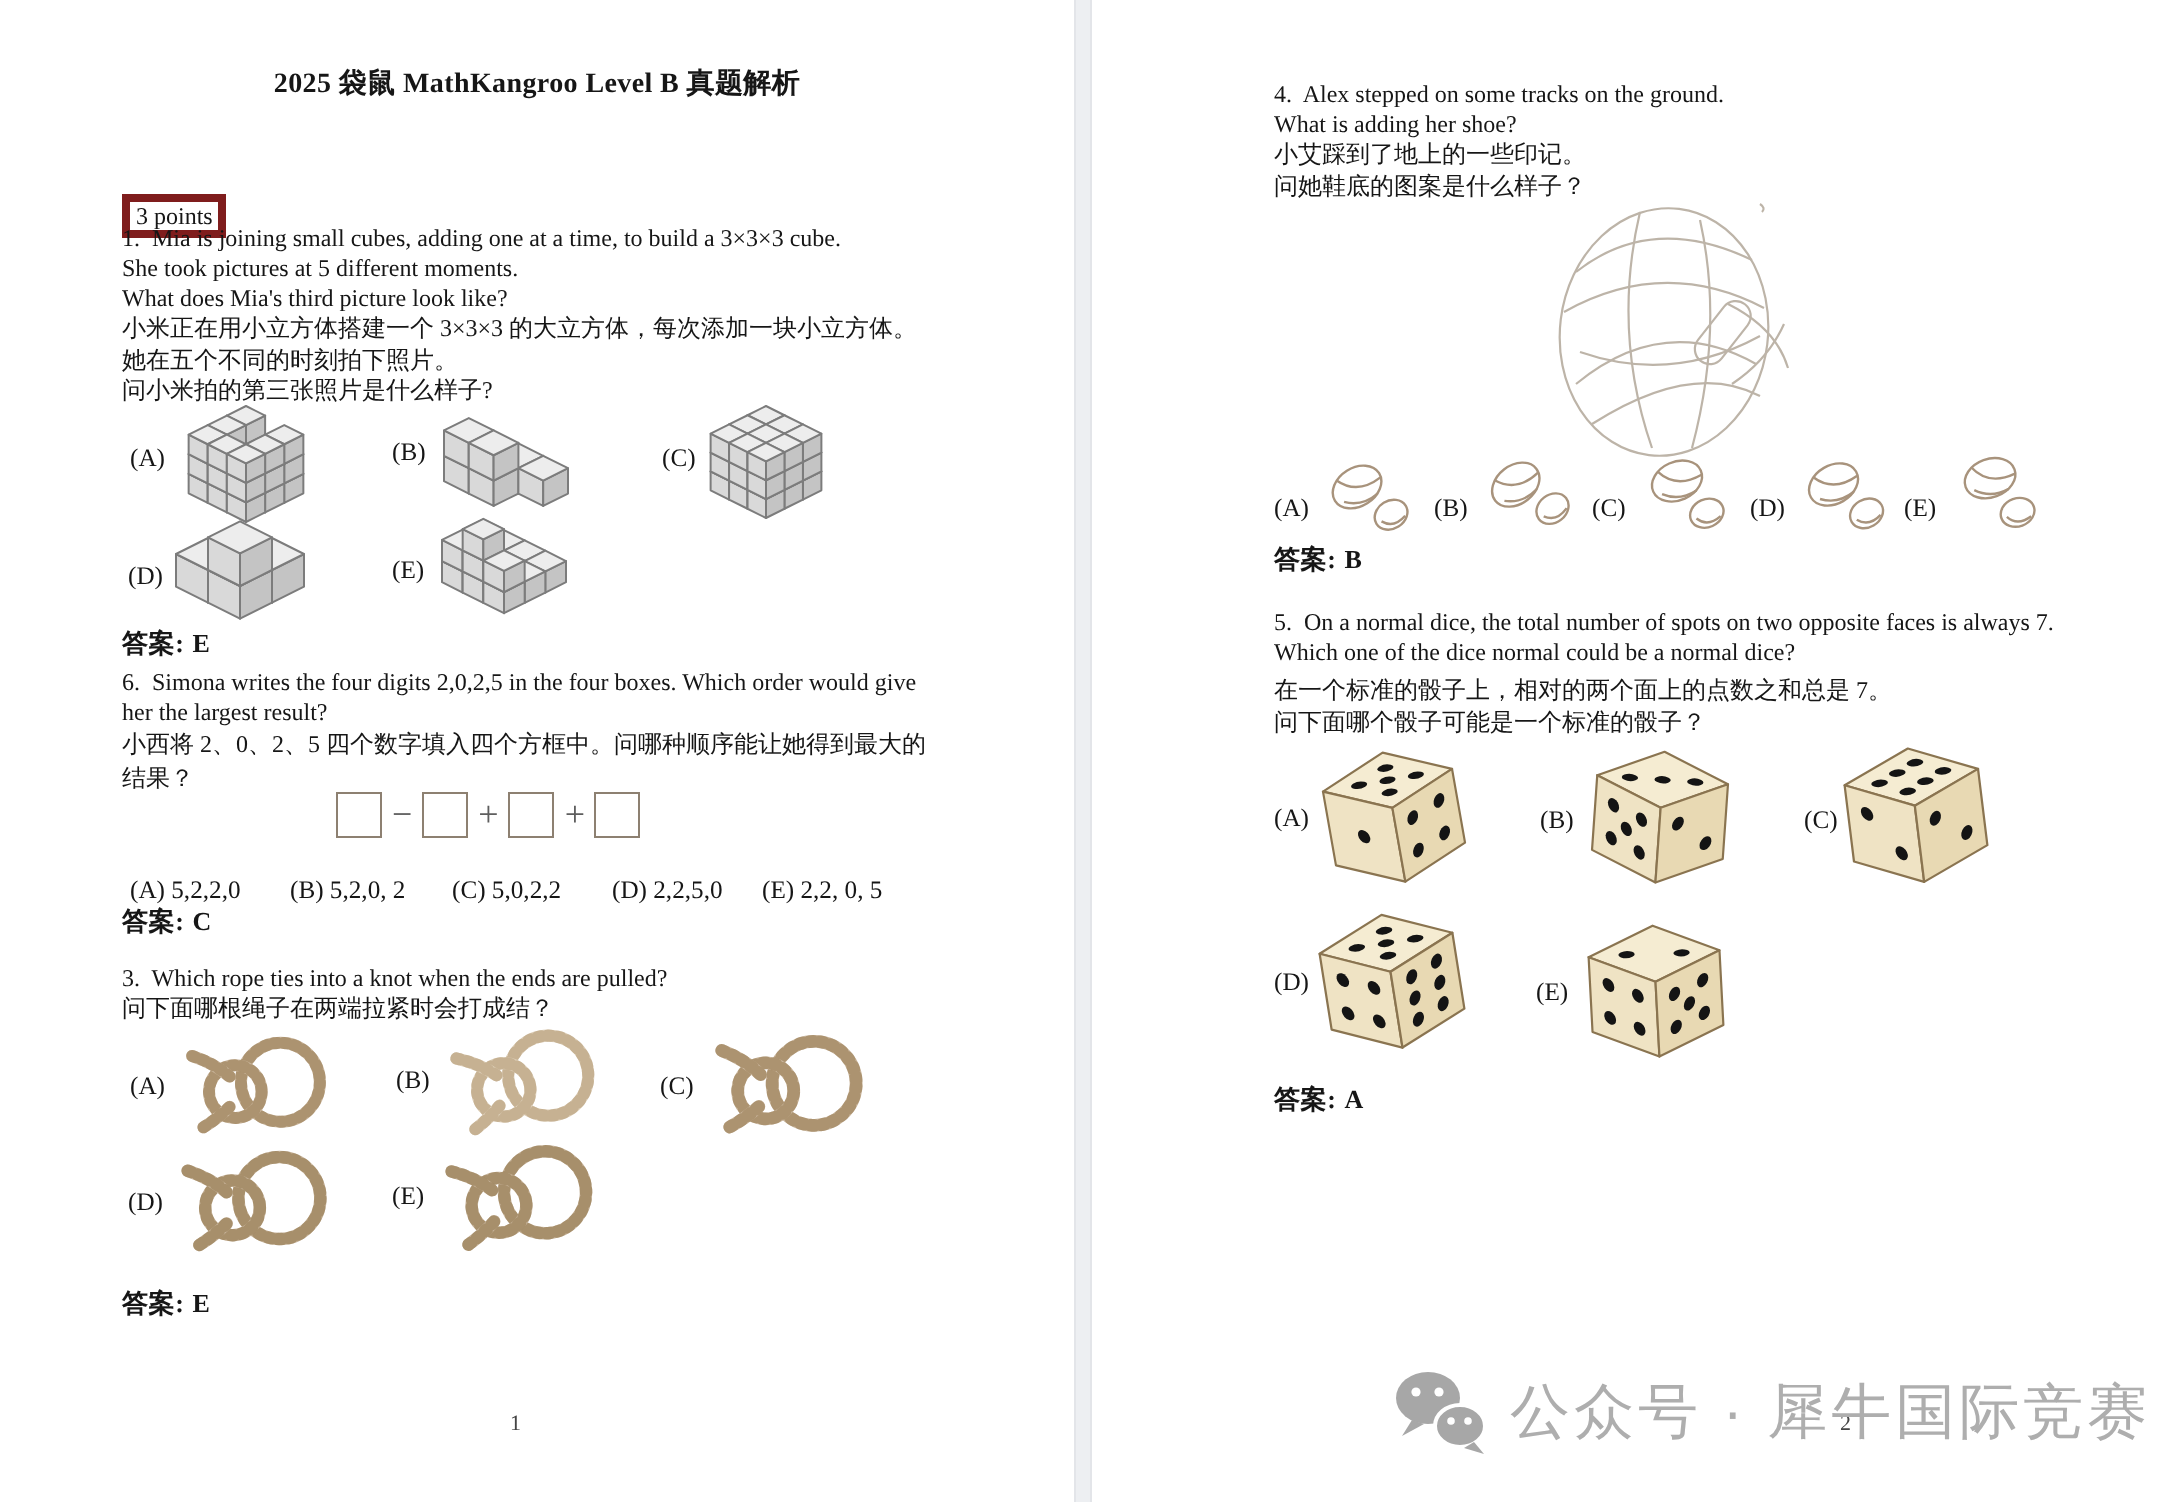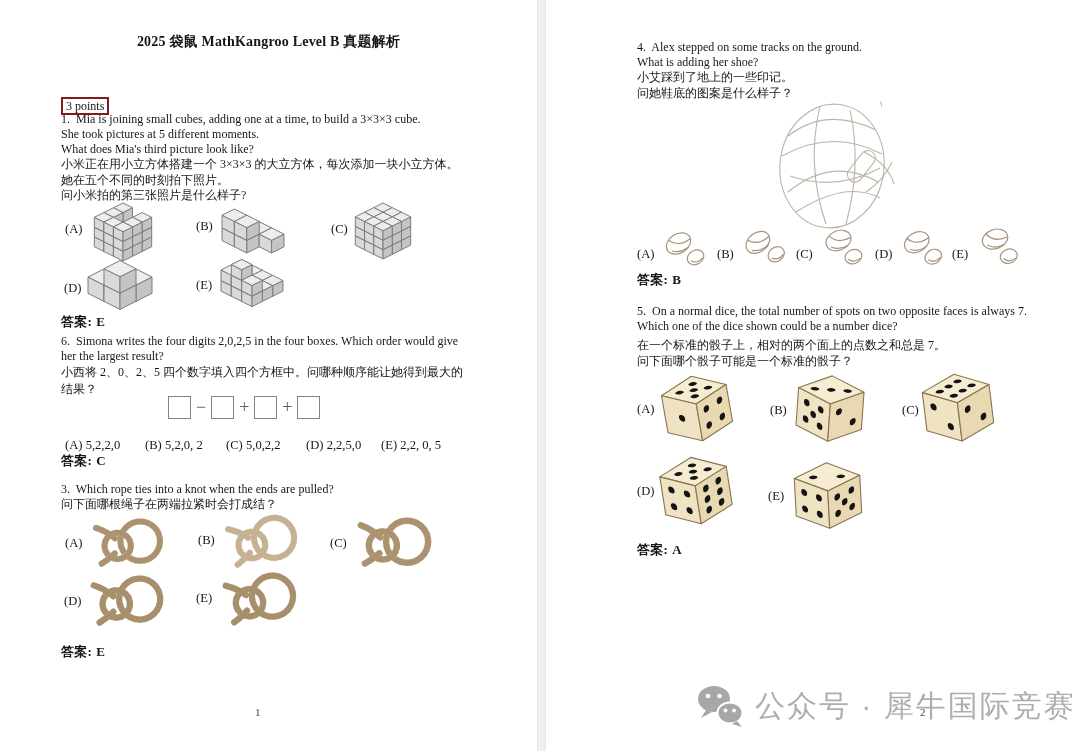--- a/index.html
+++ b/index.html
@@ -10,21 +10,21 @@
   }
   .page{position:absolute;top:0;height:751px;background:#fff;}
   #pageL{left:0;width:537px;}
   #pageR{left:546px;width:534px;}
   .gap{position:absolute;left:537px;top:0;width:9px;height:751px;
        background:#edeff2;border-left:1px solid #e3e5e9;border-right:1px solid #e3e5e9;box-sizing:border-box;}
   .abs{position:absolute;}
   .t{font-size:12px;line-height:15px;white-space:pre;}
   .zh{line-height:15.5px;}
   .title{font-weight:bold;font-size:14px;letter-spacing:.2px;}
-  .badge{border:2px solid #7f1d1d;font-size:12px;padding:0 3px;line-height:14px;}
+  .badge{border:4px solid #7f1d1d;font-size:12px;padding:0 3px;line-height:14px;}
   .lbl{font-size:12.6px;}
   .ans{font-weight:bold;font-size:13px;letter-spacing:.3px;}
   .ans .sp{margin-left:4px;}
   .pgnum{font-size:11px;color:#444;}
   .box{width:21px;height:21px;border:1.6px solid #8d8071;display:inline-block;background:#fff;}
   .op{font-size:18px;color:#5e5e5e;padding:0 5px;line-height:21px;}
   .exp{display:flex;align-items:center;}
   .wm{display:flex;align-items:center;}
   .wm-text{font-size:30px;color:#aeaeae;letter-spacing:2px;
            font-family:"Liberation Sans","DejaVu Sans",sans-serif;}
@@ -484,21 +484,21 @@
       <path d="M27,31 Q33,35 39,29" stroke="#a8937c" stroke-width="1.2" fill="none"></path>
     </g>
   </svg>
 
 <div class="abs ans" style="left:637px;top:271px;">
   <span>答案:</span><span class="sp">B</span>
 </div>
 
 <div class="abs" style="left:637px;top:304px;">
   <div class="t">5.  On a normal dice, the total number of spots on two opposite faces is always 7.</div>
-  <div class="t">Which one of the dice shown could be a number dice?</div>
+  <div class="t">Which one of the dice normal could be a normal dice?</div>
   <div class="t zh" style="margin-top:4px;">在一个标准的骰子上，相对的两个面上的点数之和总是 7。</div>
   <div class="t zh">问下面哪个骰子可能是一个标准的骰子？</div>
 </div>
 
 <span class="abs lbl" style="left:637px;top:402px;">(A)</span>
 <svg id="dieA" class="abs" style="left:658px;top:368px;" width="78" height="78" viewBox="0 0 100 100">
     <g transform="rotate(-10,50,52)">
       <polygon points="50,10 8,28 50,46 92,28" fill="#f5ecd2" stroke="#8a7450" stroke-width="1.4" stroke-linejoin="round"></polygon>
       <polygon points="8,28 50,46 50,94 8,76" fill="#efe3c4" stroke="#8a7450" stroke-width="1.4" stroke-linejoin="round"></polygon>
       <polygon points="50,46 92,28 92,76 50,94" fill="#e8d9b3" stroke="#8a7450" stroke-width="1.4" stroke-linejoin="round"></polygon>

